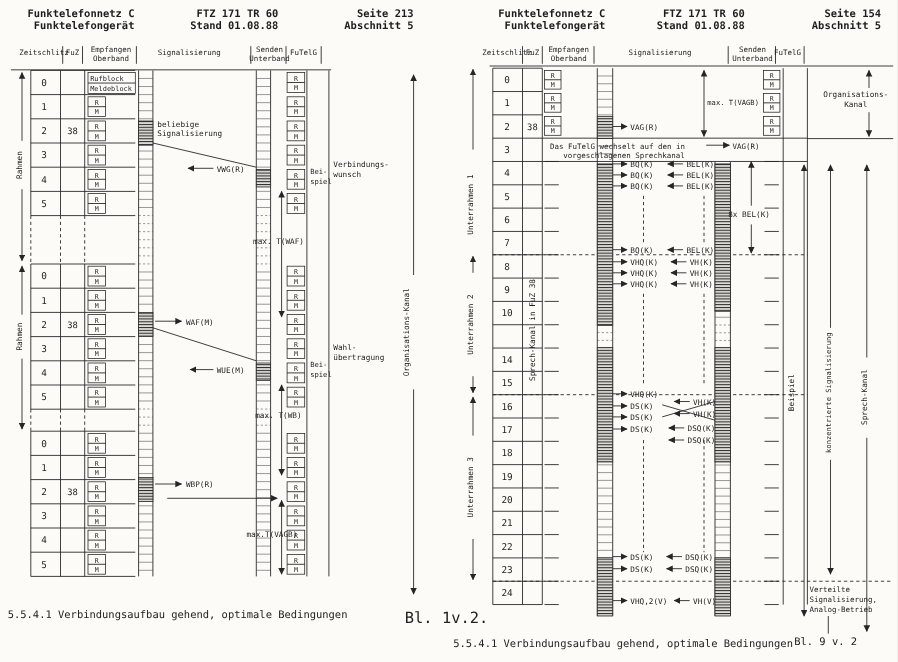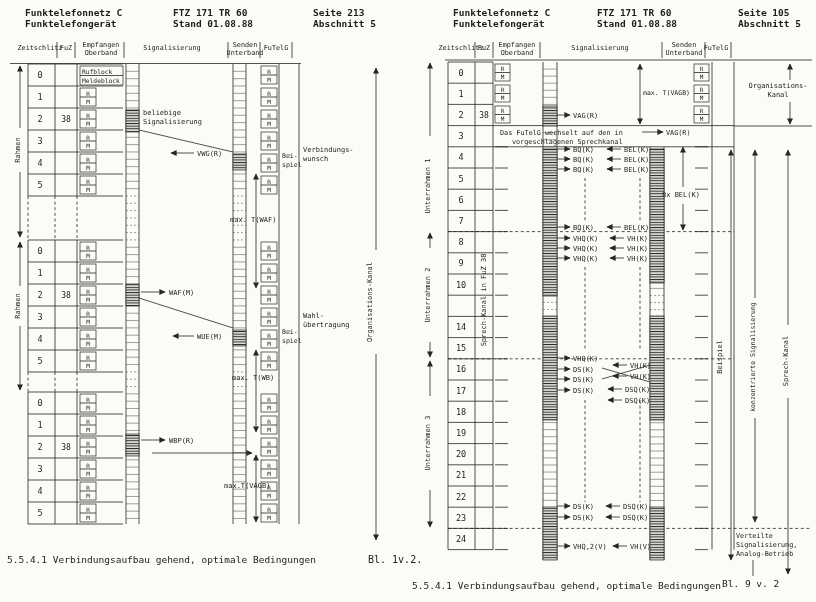--- a/index.html
+++ b/index.html
@@ -1,37 +1,37 @@
 <!DOCTYPE html>
 <html><head>
 <meta charset="utf-8">
 <style>
   html,body{margin:0;padding:0;background:#e8e6e1;}
   .canvas{position:relative;width:816px;height:602px;background:#fcfbf8;overflow:hidden;
           font-family:"DejaVu Sans Mono",monospace;color:#1d1d1d;}
-  .ht{position:absolute;font-size:9.5px;line-height:10.5px;font-weight:bold;white-space:pre;}
+  .ht{position:absolute;font-size:9.5px;line-height:10.5px;font-weight:bold;white-space:pre;text-align:right;}
   .cap{position:absolute;font-size:9.5px;white-space:pre;color:#222;text-align:right;}
   svg{position:absolute;left:0;top:0;}
   svg text{font-family:"DejaVu Sans Mono",monospace;}
 </style>
 </head>
 <body>
 
 <div class="canvas">
 
   <div class="ht" style="left:25px;top:8px"><span>Funktelefonnetz C</span><br><span>Funktelefongerät</span></div>
   <div class="ht" style="left:173px;top:8px"><span>FTZ 171 TR 60</span><br><span>Stand 01.08.88</span></div>
   <div class="ht" style="left:313px;top:8px"><span>Seite 213</span><br><span>Abschnitt 5</span></div>
 
   <div class="ht" style="left:453px;top:8px"><span>Funktelefonnetz C</span><br><span>Funktelefongerät</span></div>
   <div class="ht" style="left:597px;top:8px"><span>FTZ 171 TR 60</span><br><span>Stand 01.08.88</span></div>
-  <div class="ht" style="left:738px;top:8px"><span>Seite 105</span><br><span>Abschnitt 5</span></div>
+  <div class="ht" style="left:738px;top:8px"><span>Seite 154</span><br><span>Abschnitt 5</span></div>
 
   <div class="cap" style="left:7px;top:554px">5.5.4.1 Verbindungsaufbau gehend, optimale Bedingungen</div>
-  <div class="cap" style="left:368px;top:554px;font-size:10px">Bl. 1v.2.</div>
+  <div class="cap" style="left:368px;top:554px;font-size:14px">Bl. 1v.2.</div>
   <div class="cap" style="left:412px;top:580px">5.5.4.1 Verbindungsaufbau gehend, optimale Bedingungen</div>
   <div class="cap" style="left:722px;top:578px">Bl. 9 v. 2</div>
 
   <svg id="fig" width="816" height="602" viewBox="0 0 816 602">
       <defs>
         <pattern id="hz" width="4" height="2.6" patternUnits="userSpaceOnUse">
           <rect width="4" height="2.6" fill="#f1efe9"></rect>
           <rect y="0.8" width="4" height="1.1" fill="#2e2e2e"></rect>
         </pattern>
         <marker id="ah" markerWidth="7" markerHeight="7" refX="5.6" refY="3" orient="auto-start-reverse" markerUnits="userSpaceOnUse">

